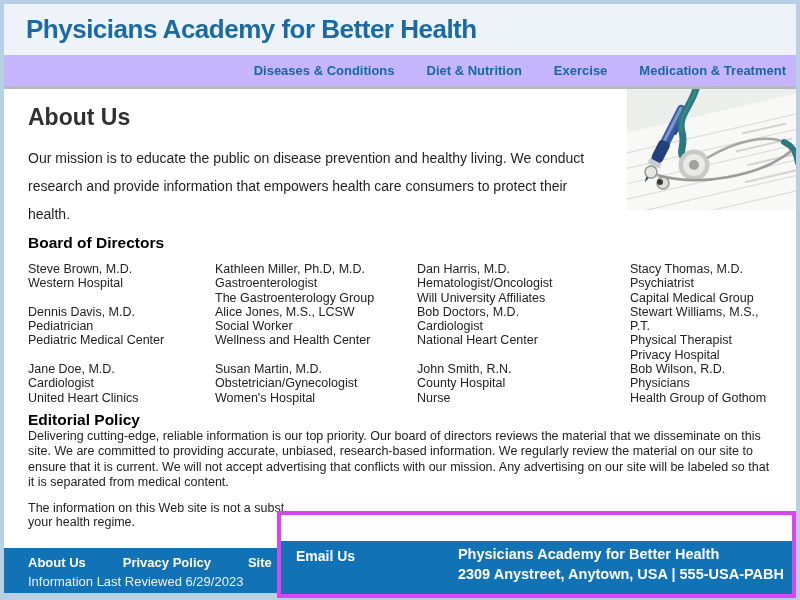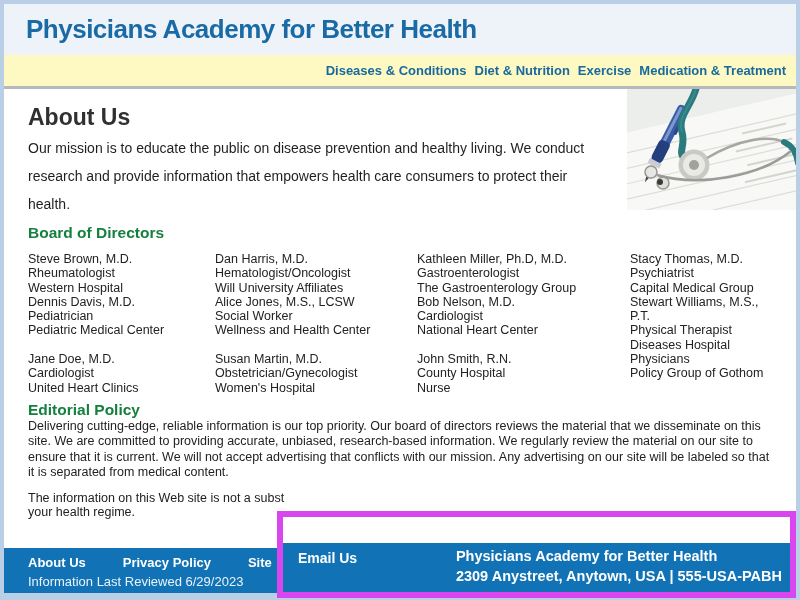--- a/index.html
+++ b/index.html
@@ -5,47 +5,47 @@
   * { margin:0; padding:0; box-sizing:border-box; }
   html,body { width:800px; height:600px; overflow:hidden; }
   body { font-family:"Liberation Sans","DejaVu Sans",sans-serif; }
 
   .page { position:relative; width:800px; height:600px; background:#b9cfe6; outline:1px solid #cdd4da;padding-left:20px; }
   .inner { position:absolute; left:4px; top:4px; right:4px; bottom:7px; background:#ffffff; display:flex; flex-direction:column; }
 
   .masthead { height:51px; background:#eef3fa; display:flex; align-items:center; }
   .site-title { margin-left:22px; font-size:26px; font-weight:bold; color:#1a6aa6; letter-spacing:-0.5px; }
 
-  .topnav { height:31px; background:#fef9c3; display:flex; align-items:center; justify-content:flex-end; gap:8px; padding-right:10px; }
+  .topnav { height:31px; background:#c4b5fd; display:flex; align-items:center; justify-content:flex-end; gap:32px; padding-right:10px; }
   .nav-link { font-size:13px; font-weight:bold; color:#17699e; text-decoration:none; cursor:pointer; }
 
   .rule { height:3px; background:#b3b9bd; }
 
   .content { position:relative; flex:1; background:#ffffff; padding:0 24px; }
   .photo { position:absolute; top:0; right:0; width:169px; height:121px; overflow:hidden; }
   .photo svg { display:block; }
 
   h1.about { margin-top:15px; font-size:23px; font-weight:bold; color:#303030; }
-  .mission { margin-top:3px; max-width:575px; font-size:14px; line-height:28px; color:#1f1f1f; }
-
-  h2.sect { margin-top:6px; font-size:15.5px; font-weight:bold; color:#15803d; }
+  .mission { margin-top:13px; max-width:575px; font-size:14px; line-height:28px; color:#1f1f1f; }
+
+  h2.sect { margin-top:6px; font-size:15.5px; font-weight:bold; color:#000000; }
 
   .board-grid { margin-top:10px; display:grid; grid-template-columns:187px 202px 213px 1fr; }
   .member { font-size:12.5px; line-height:14.3px; color:#222222; }
 
   .editorial { margin-top:0; max-width:756px; font-size:12.5px; line-height:15.5px; color:#222222; }
   .disclaimer { margin-top:10px; font-size:12.5px; line-height:14.5px; color:#222222; }
 
   .footer { height:45px; background:#1173b5; padding:7px 0 0 24px; }
   .footer-links { display:flex; gap:37px; }
   .footer-link { font-size:13px; font-weight:bold; color:#ffffff; text-decoration:none; cursor:pointer; white-space:nowrap; }
   .reviewed { margin-top:4px; font-size:13px; color:#eaf3fb; }
 
   
-  .highlight-box { position:absolute; left:277px; top:511px; width:519px; height:87px; border:6px solid #d946ef; display:flex; flex-direction:column; z-index:10; }
+  .highlight-box { position:absolute; left:277px; top:511px; width:519px; height:87px; border:4px solid #d946ef; display:flex; flex-direction:column; z-index:10; }
   .hl-white { height:26px; background:#ffffff; }
   .hl-blue { flex:1; background:#1173b5; display:flex; align-items:flex-start; padding:3px 8px 0 15px; }
   .email-link { margin-top:4px; font-size:14px; font-weight:bold; color:#ffffff; text-decoration:none; cursor:pointer; }
   .hl-org { margin-left:auto; font-size:14.5px; font-weight:bold; color:#ffffff; line-height:20px; text-align:left; }
 </style>
 </head>
 <body>
 
 <div class="page">
   <div class="inner">
@@ -106,76 +106,76 @@
         </svg>
       </div>
 
       <h1 class="about">About Us</h1>
       <p class="mission">Our mission is to educate the public on disease prevention and healthy living. We conduct research and provide information that empowers health care consumers to protect their health.</p>
 
       <h2 class="sect">Board of Directors</h2>
       <div class="board-grid" id="board-grid">
           <div class="member">
             <div>Steve Brown, M.D.</div>
-            <div>Rheumatologist</div>
             <div>Western Hospital</div>
+          </div>
+          <div class="member">
+            <div>Kathleen Miller, Ph.D, M.D.</div>
+            <div>Gastroenterologist</div>
+            <div>The Gastroenterology Group</div>
           </div>
           <div class="member">
             <div>Dan Harris, M.D.</div>
             <div>Hematologist/Oncologist</div>
             <div>Will University Affiliates</div>
           </div>
           <div class="member">
-            <div>Kathleen Miller, Ph.D, M.D.</div>
-            <div>Gastroenterologist</div>
-            <div>The Gastroenterology Group</div>
-          </div>
-          <div class="member">
             <div>Stacy Thomas, M.D.</div>
             <div>Psychiatrist</div>
             <div>Capital Medical Group</div>
           </div>
           <div class="member">
             <div>Dennis Davis, M.D.</div>
             <div>Pediatrician</div>
             <div>Pediatric Medical Center</div>
           </div>
           <div class="member">
             <div>Alice Jones, M.S., LCSW</div>
             <div>Social Worker</div>
             <div>Wellness and Health Center</div>
           </div>
           <div class="member">
-            <div>Bob Nelson, M.D.</div>
+            <div>Bob Doctors, M.D.</div>
             <div>Cardiologist</div>
             <div>National Heart Center</div>
           </div>
           <div class="member">
             <div>Stewart Williams, M.S., P.T.</div>
             <div>Physical Therapist</div>
-            <div>Diseases Hospital</div>
+            <div>Privacy Hospital</div>
           </div>
           <div class="member">
             <div>Jane Doe, M.D.</div>
             <div>Cardiologist</div>
             <div>United Heart Clinics</div>
           </div>
           <div class="member">
             <div>Susan Martin, M.D.</div>
             <div>Obstetrician/Gynecologist</div>
             <div>Women's Hospital</div>
           </div>
           <div class="member">
             <div>John Smith, R.N.</div>
             <div>County Hospital</div>
             <div>Nurse</div>
           </div>
           <div class="member">
+            <div>Bob Wilson, R.D.</div>
             <div>Physicians</div>
-            <div>Policy Group of Gothom</div>
+            <div>Health Group of Gothom</div>
           </div>
         </div>
 
       <h2 class="sect">Editorial Policy</h2>
       <p class="editorial">Delivering cutting-edge, reliable information is our top priority. Our board of directors reviews the material that we disseminate on this site. We are committed to providing accurate, unbiased, research-based information. We regularly review the material on our site to ensure that it is current. We will not accept advertising that conflicts with our mission. Any advertising on our site will be labeled so that it is separated from medical content.</p>
       <p class="disclaimer"><span>The information on this Web site is not a subst</span><br><span>your health regime.</span></p>
     </main>
 
     <footer class="footer">
       <div class="footer-links" id="footer-links">

